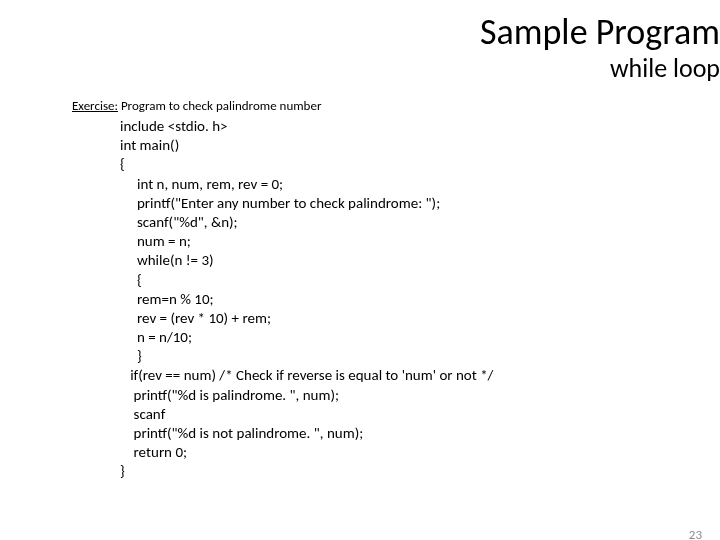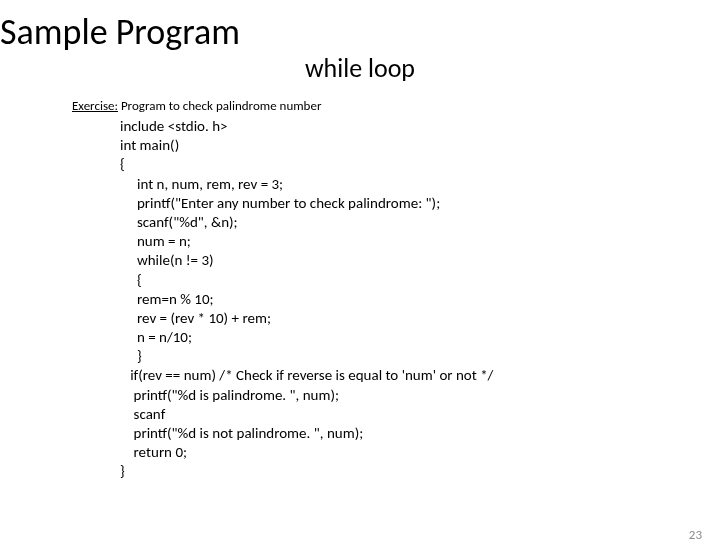--- a/index.html
+++ b/index.html
@@ -13,28 +13,28 @@
     position: relative;
     overflow: hidden;
   }
   .slide {
     width: 720px;
     height: 540px;
     position: relative;
     box-sizing: border-box;
   }
   .title {
-    text-align: left;
+    text-align: right;
     font-size: 36px;
     font-weight: 400;
     margin-top: 14px;
     line-height: 1.0;
   }
   .subtitle {
-    text-align: center;
+    text-align: right;
     font-size: 26px;
     font-weight: 400;
     margin-top: 2px;
   }
   .exercise {
     font-size: 13px;
     margin-left: 72px;
     margin-top: 14px;
   }
   .exercise .label {
@@ -63,21 +63,21 @@
   <div class="title">Sample Program</div>
   <div class="subtitle">while loop</div>
 
   <div class="exercise">
     <span class="label">Exercise:</span><span> Program to check palindrome number</span>
   </div>
 
   <div class="code"><span>include &lt;stdio. h&gt;</span>
 <span>int main()</span>
 <span>{</span>
-<span>     int n, num, rem, rev = 3;</span>
+<span>     int n, num, rem, rev = 0;</span>
 <span>     printf("Enter any number to check palindrome: ");</span>
 <span>     scanf("%d", &amp;n);</span>
 <span>     num = n;</span>
 <span>     while(n != 3)</span>
 <span>     {</span>
 <span>     rem=n % 10;</span>
 <span>     rev = (rev * 10) + rem;</span>
 <span>     n = n/10;</span>
 <span>     }</span>
 <span>   if(rev == num) /* Check if reverse is equal to 'num' or not */</span>

